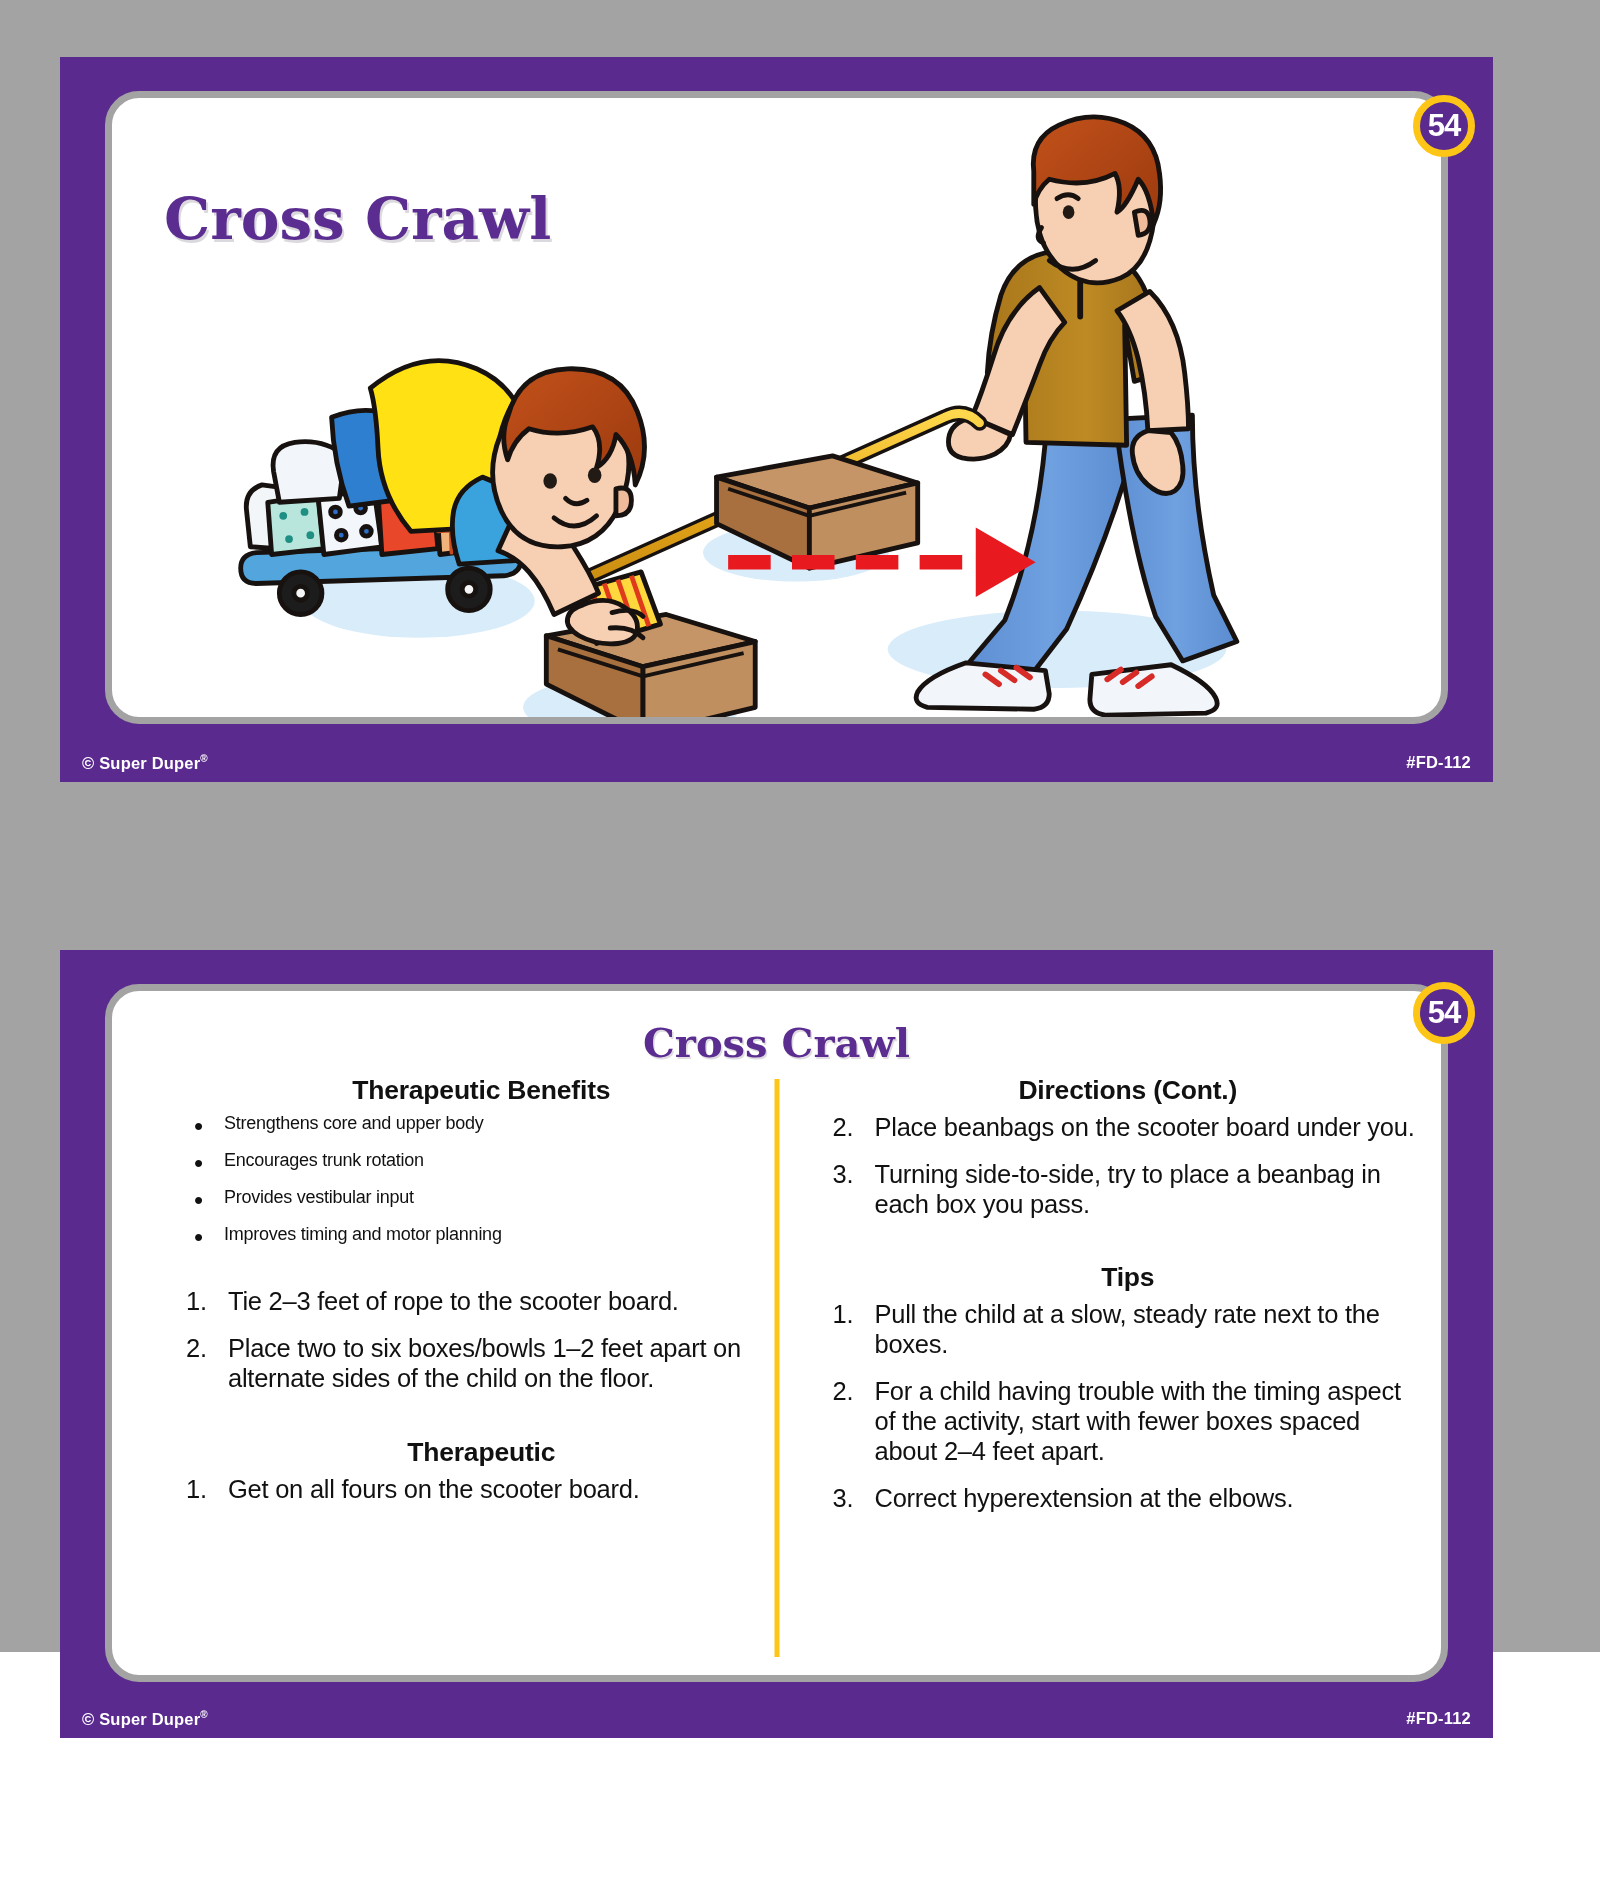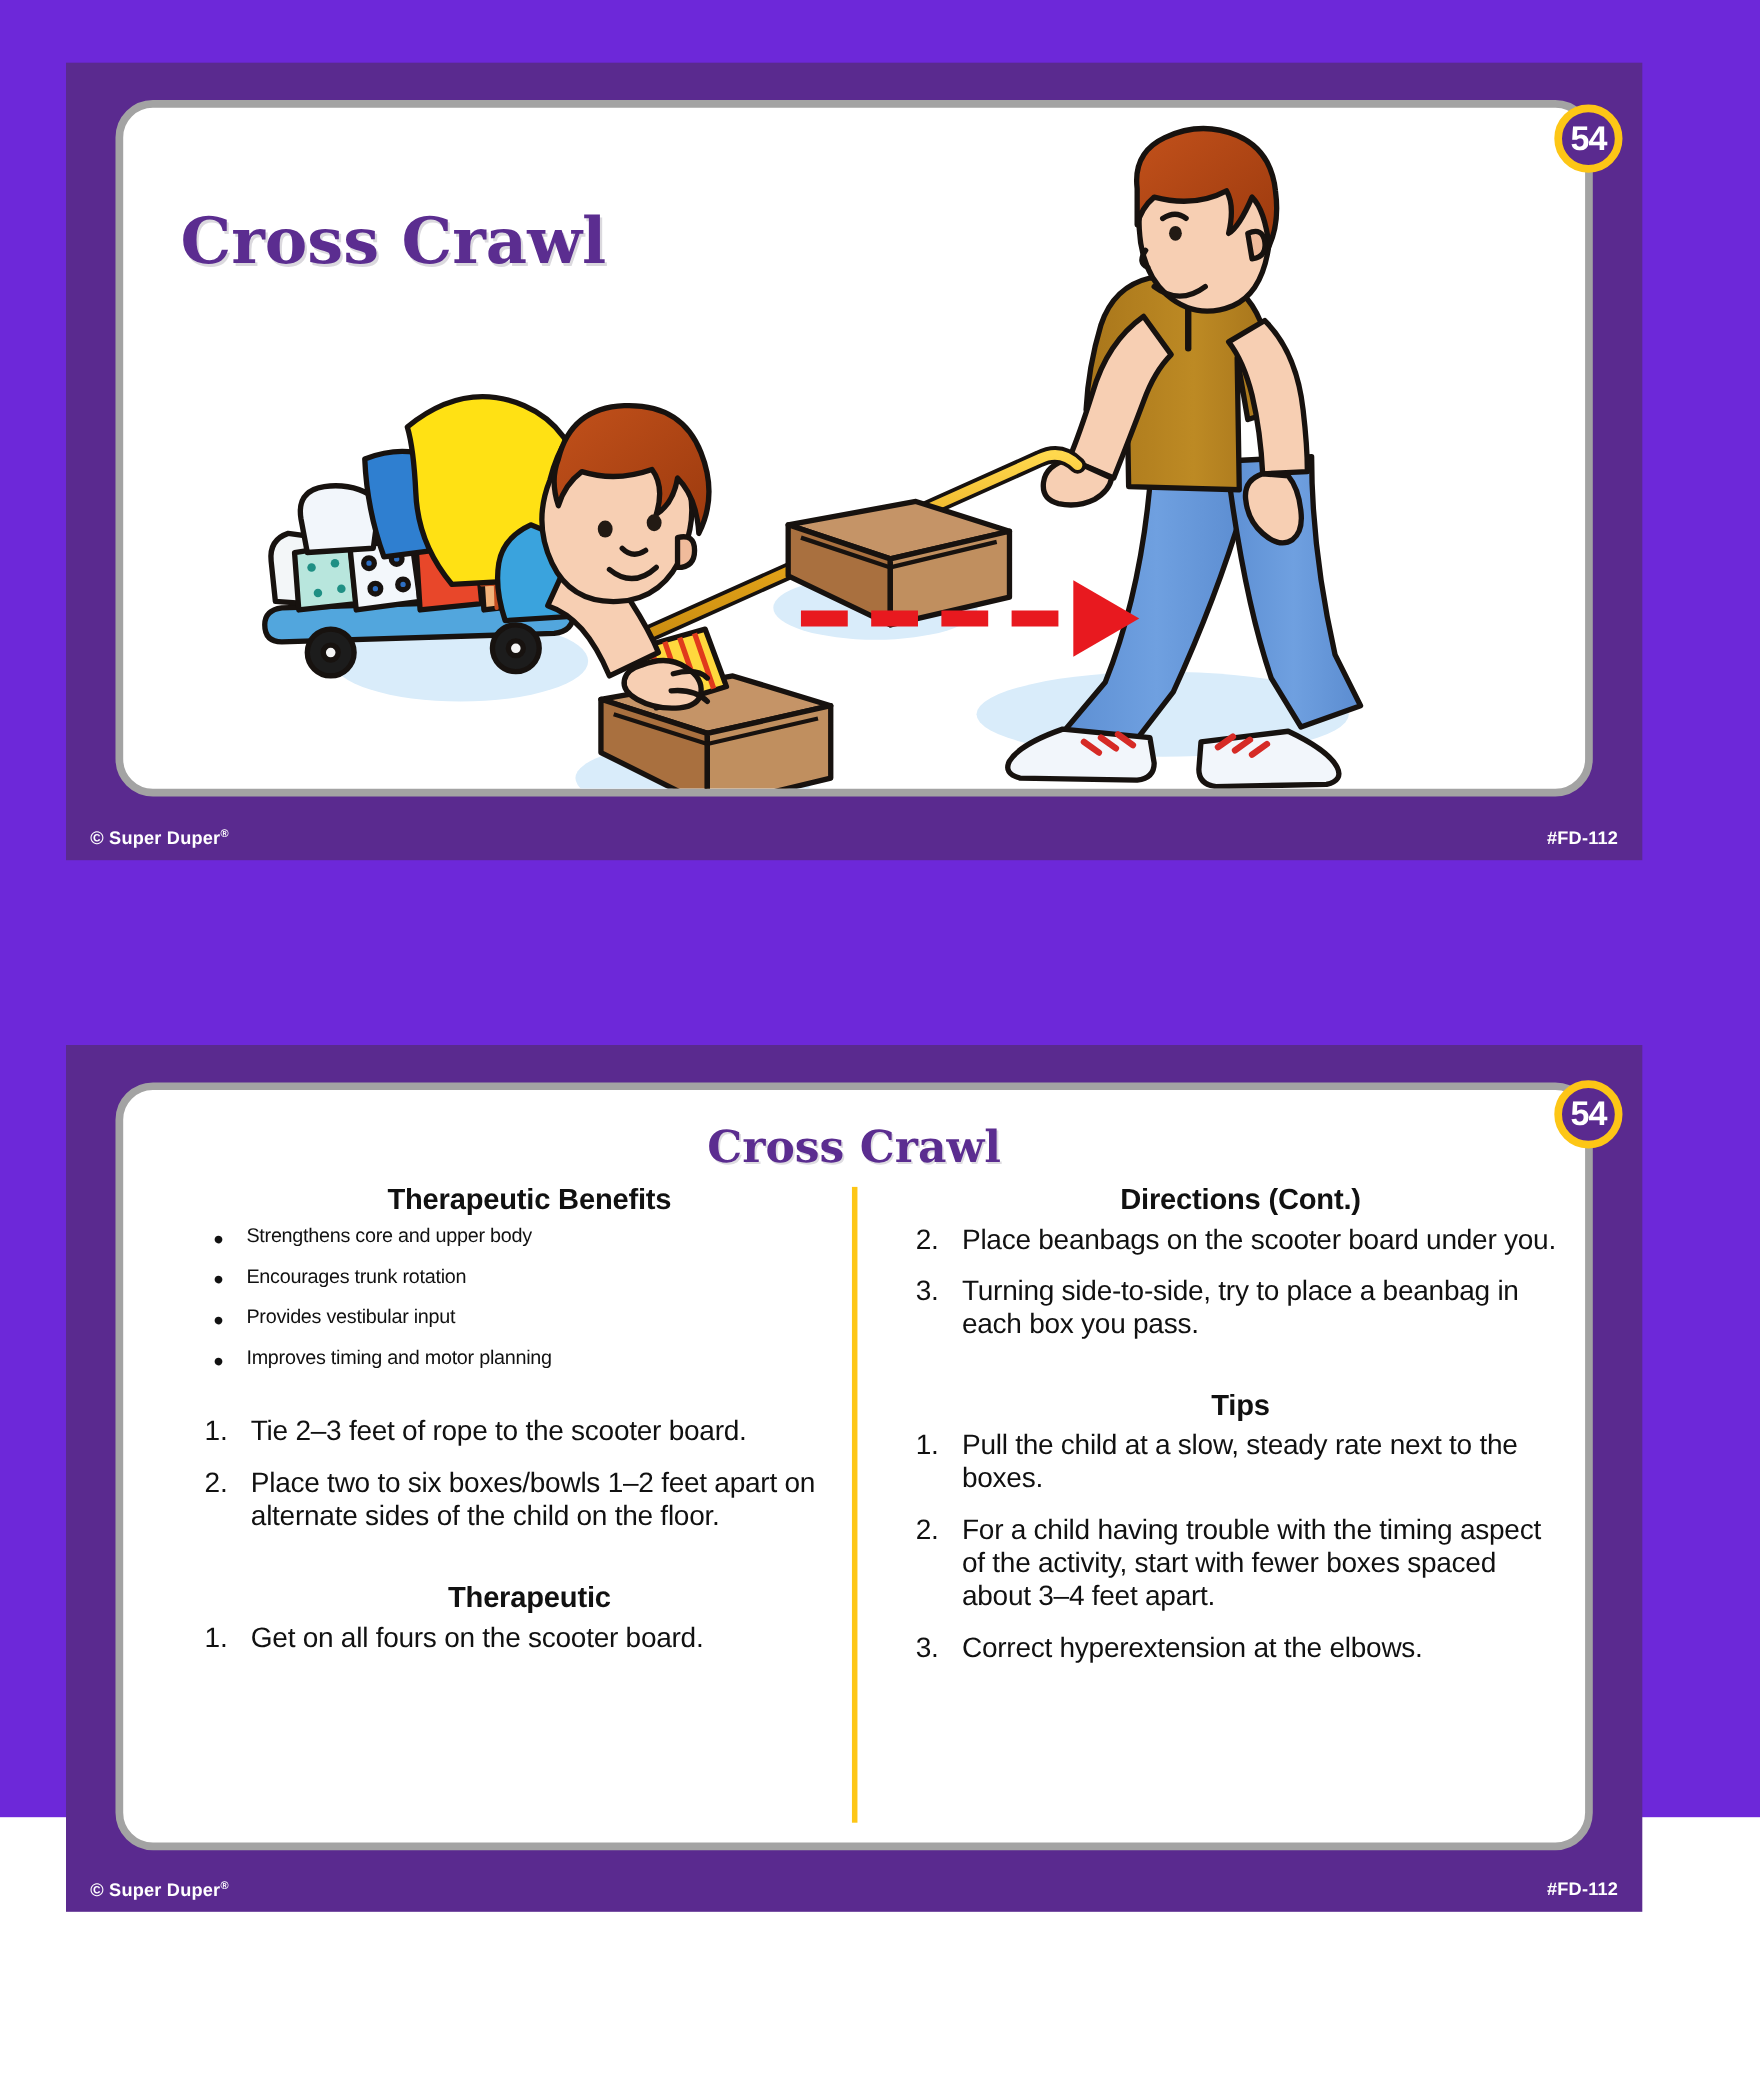--- a/index.html
+++ b/index.html
@@ -1,18 +1,18 @@
 <!DOCTYPE html>
 <html><head>
 <meta charset="utf-8">
 <style>
   html,body{margin:0;padding:0;background:#ffffff;}
   body{width:1600px;height:1900px;font-family:"Liberation Sans",sans-serif;-webkit-font-smoothing:antialiased;}
 
-  .page{position:relative;width:1600px;height:1652px;background:#6d28d9;}
+  .page{position:relative;width:1600px;height:1652px;background:#a3a3a3;}
 
   
   .card{position:absolute;background:#5a2a8f;box-sizing:border-box;}
   #card-front{left:60px;top:57px;width:1433px;height:725px;}
   #card-back{left:60px;top:950px;width:1433px;height:788px;}
 
   .card-inner{position:absolute;background:#ffffff;border:7px solid #a3a3a3;border-radius:34px;box-sizing:border-box;}
   #front-inner{left:45px;top:34px;right:45px;bottom:58px;}
   #back-inner{left:45px;top:34px;right:45px;bottom:56px;}
 
@@ -303,21 +303,21 @@
           <ol class="steps" data-start="2">
             <li>Place beanbags on the scooter board under you.</li>
             <li>Turning side-to-side, try to place a beanbag in each box you pass.</li>
           </ol>
 
           <div class="gap"></div>
 
           <div class="sec-head">Tips</div>
           <ol class="steps">
             <li>Pull the child at a slow, steady rate next to the boxes.</li>
-            <li>For a child having trouble with the timing aspect of the activity, start with fewer boxes spaced about 3–4 feet apart.</li>
+            <li>For a child having trouble with the timing aspect of the activity, start with fewer boxes spaced about 2–4 feet apart.</li>
             <li>Correct hyperextension at the elbows.</li>
           </ol>
         </div>
       </div>
     </div>
 
     <div class="foot left">
       <span>© Super Duper</span><sup>®</sup>
     </div>
     <div class="foot right">#FD-112</div>

